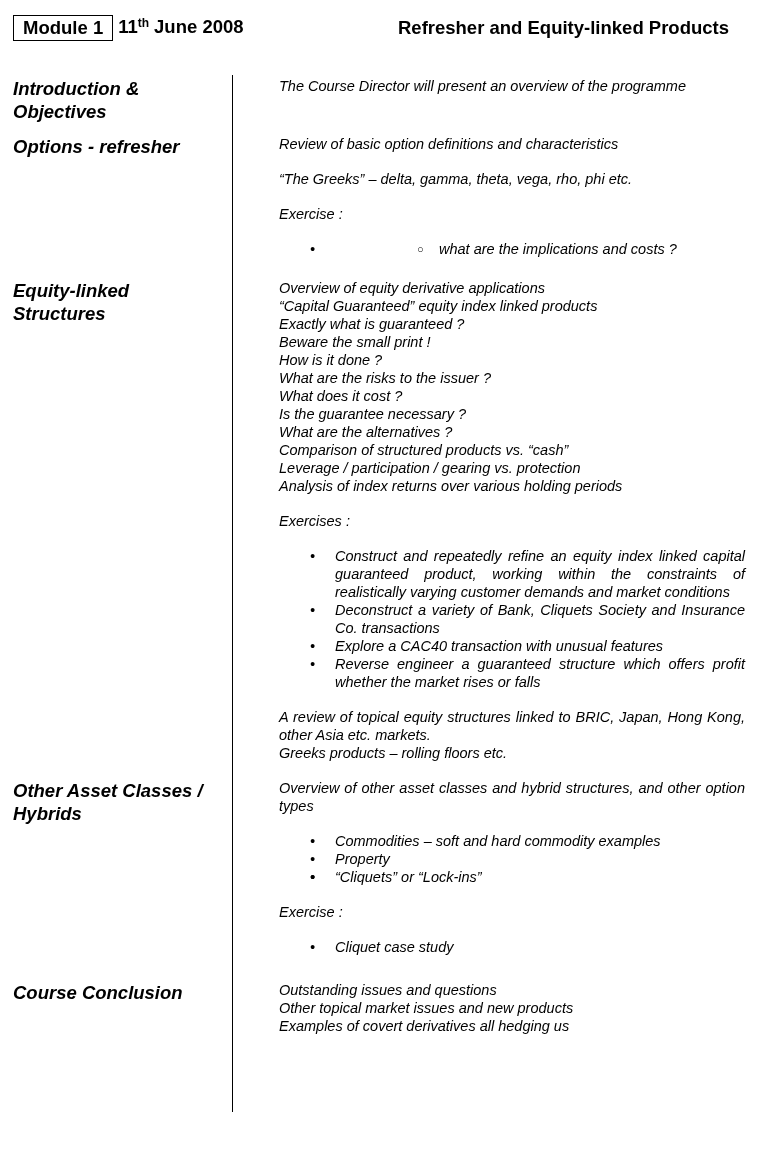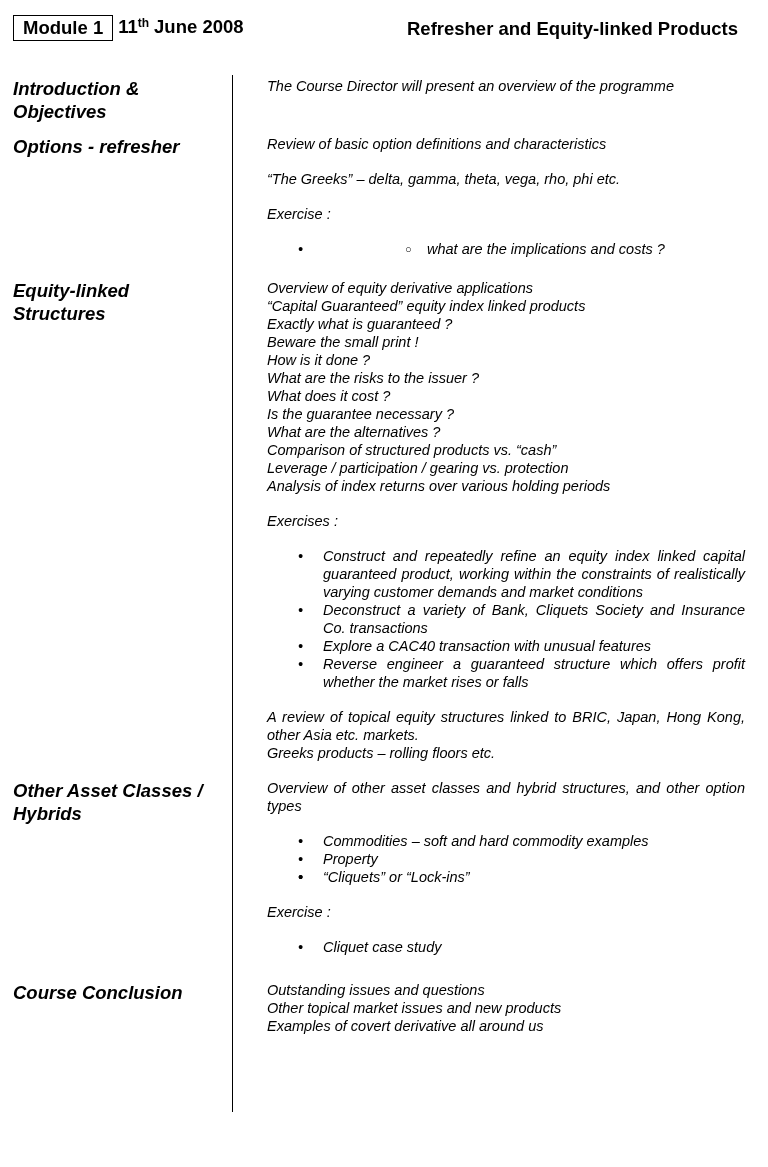--- a/index.html
+++ b/index.html
@@ -7,22 +7,22 @@
     width: 768px; height: 1167px;
     background: #ffffff; color: #000000;
     font-family: "Liberation Sans", "DejaVu Sans", sans-serif;
     font-size: 14.5px; line-height: 18px;
     -webkit-font-smoothing: antialiased;
   }
   .page { position: relative; width: 768px; height: 1167px; overflow: hidden; background: #fff; }
 
   
   .header {
-    position: absolute; top: 15px; left: 13px; right: 30px;
-    display: flex; align-items: flex-end;
+    position: absolute; top: 15px; left: 13px; right: 39px;
+    display: flex; align-items: center;
   }
   .module-box {
     border: 1px solid #000;
     font-weight: bold; font-size: 18.5px; line-height: 21px;
     padding: 1px 9px 2px 9px;
     white-space: nowrap;
   }
   .date {
     font-weight: bold; font-size: 18.5px; line-height: 24px;
     margin-left: 5px; white-space: nowrap;
@@ -41,21 +41,21 @@
     padding-top: 2px; padding-bottom: 60px;
     box-sizing: border-box;
     font-style: italic;
   }
   .vdivider {
     position: absolute; left: 232px; top: 0; bottom: 0;
     width: 1px; background: #000;
   }
   .row { display: grid; grid-template-columns: 232px 1fr; padding-right: 23px; }
   .row .left  { padding-left: 13px; padding-right: 18px; box-sizing: border-box; }
-  .row .right { padding-left: 35px; min-width: 0; }
+  .row .right { padding-left: 47px; min-width: 0; }
   .r1 { margin-bottom: 12px; }
   .r2 { margin-bottom: 4px; }
   .r4 { margin-bottom: 8px; }
 
   .sec-heading { font-weight: bold; font-size: 18.5px; line-height: 23px; margin: 0; }
   .sec-heading div { white-space: nowrap; }
 
   p { margin: 0 0 17px 0; }
   p.tight { margin: 0; }
   .just { text-align: justify; }
@@ -210,19 +210,19 @@
     <div class="row r5">
       <div class="left">
         <h2 class="sec-heading">
           <div>Course Conclusion</div>
         </h2>
       </div>
       <div class="right">
         <div class="lineblock">
           <div>Outstanding issues and questions</div>
           <div>Other topical market issues and new products</div>
-          <div>Examples of covert derivative all around us</div>
+          <div>Examples of covert derivatives all hedging us</div>
         </div>
       </div>
     </div>
 
   </div>
 </div>
 
 </body></html>

